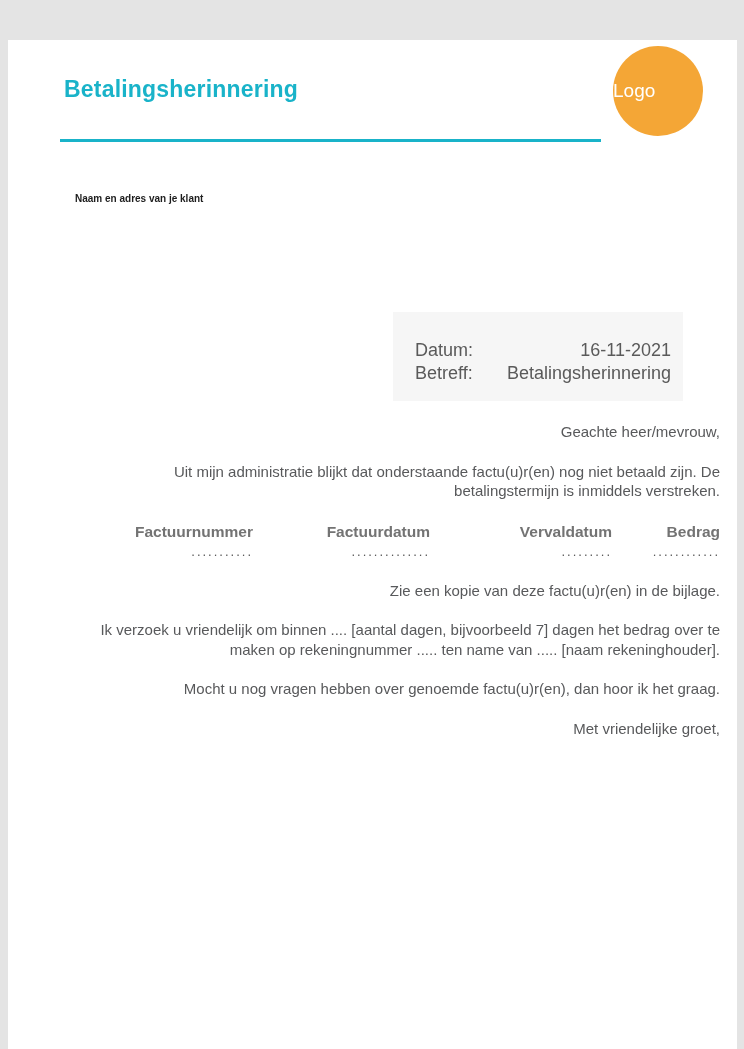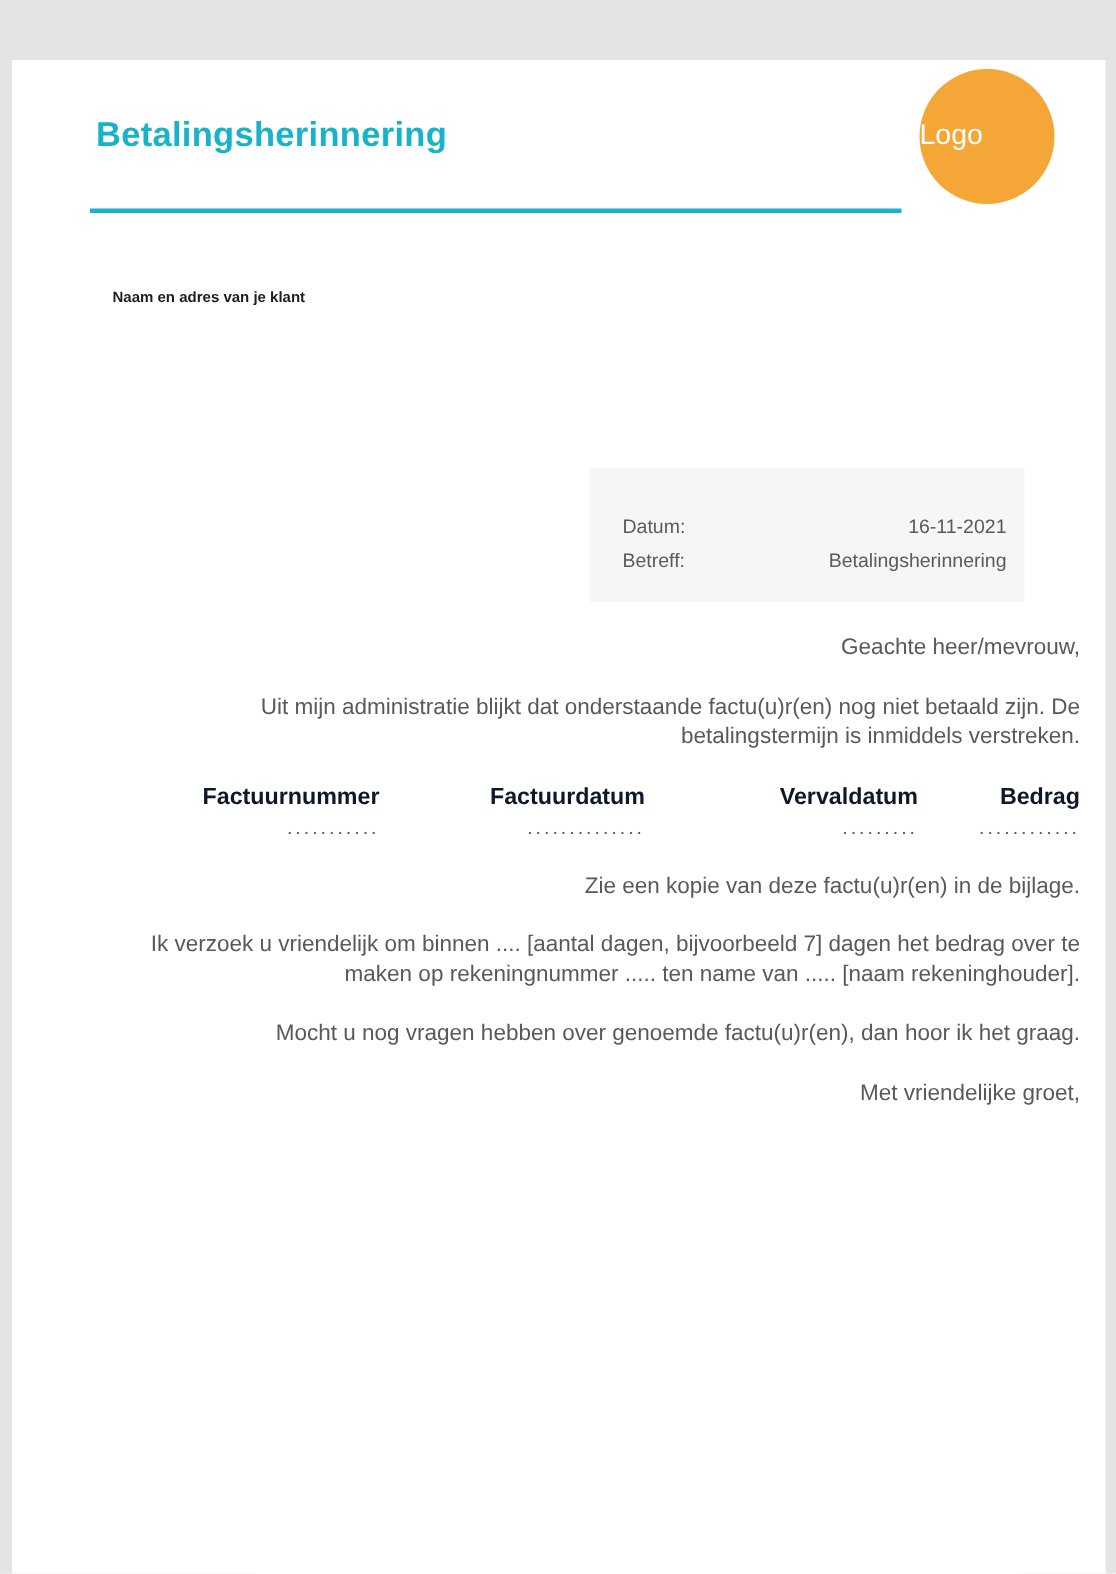--- a/index.html
+++ b/index.html
@@ -39,35 +39,35 @@
   .recipient-lines {
     position: absolute; left: 67px; top: 207px;
     font-size: 15.5px; font-style: italic; color: #6d6d6d;
     line-height: 19px;
   }
   .meta-box {
     position: absolute; left: 385px; top: 272px;
     width: 290px; height: 89px;
     background: #f6f6f6;
     padding: 27px 12px 0 22px;
-    font-size: 13px; color: #5a5a5a; line-height: 23px;
+    font-size: 18px; color: #5a5a5a; line-height: 23px;
   }
   .meta-row { display: flex; justify-content: space-between; }
   .letter {
     position: absolute; left: 67px; top: 382px;
     width: 645px;
     font-size: 15px; color: #58595b; line-height: 19.5px; text-align: right;
   }
   .letter p { margin: 0 0 20px 0; }
   .invoice-table { margin: 0 0 20px 0; }
   .invoice-row {
     display: grid;
     grid-template-columns: 178px 177px 182px 1fr;
   }
-  .invoice-header { font-size: 15.5px; font-weight: 700; color: #0f172a; line-height: 21px; }
+  .invoice-header { font-size: 15.5px; font-weight: 700; color: #737373; line-height: 21px; }
   .invoice-dots { color: #5a5a5a; letter-spacing: 2px; line-height: 19px; font-size: 13px; }
   .signature { margin-top: 0; }
   .footer-bar {
     position: absolute; left: 0; top: 1023px;
     width: 740px; height: 21px;
     background: #00aebc;
   }
 </style>
 </head>
 <body>

